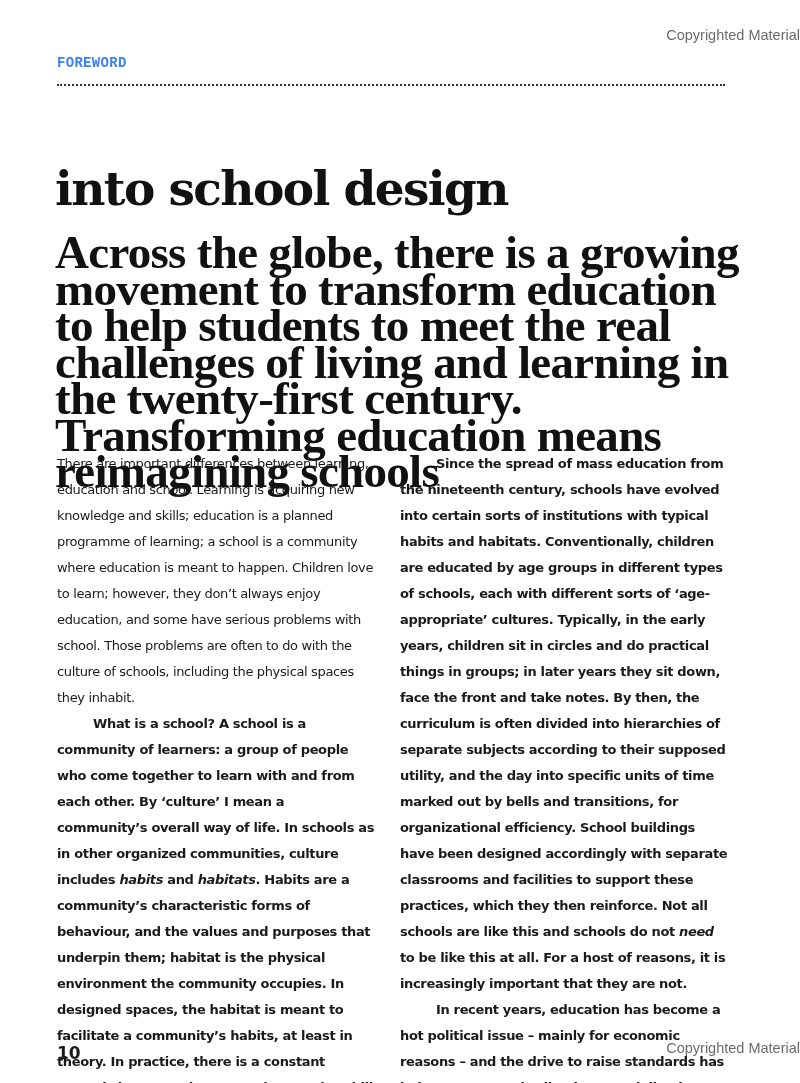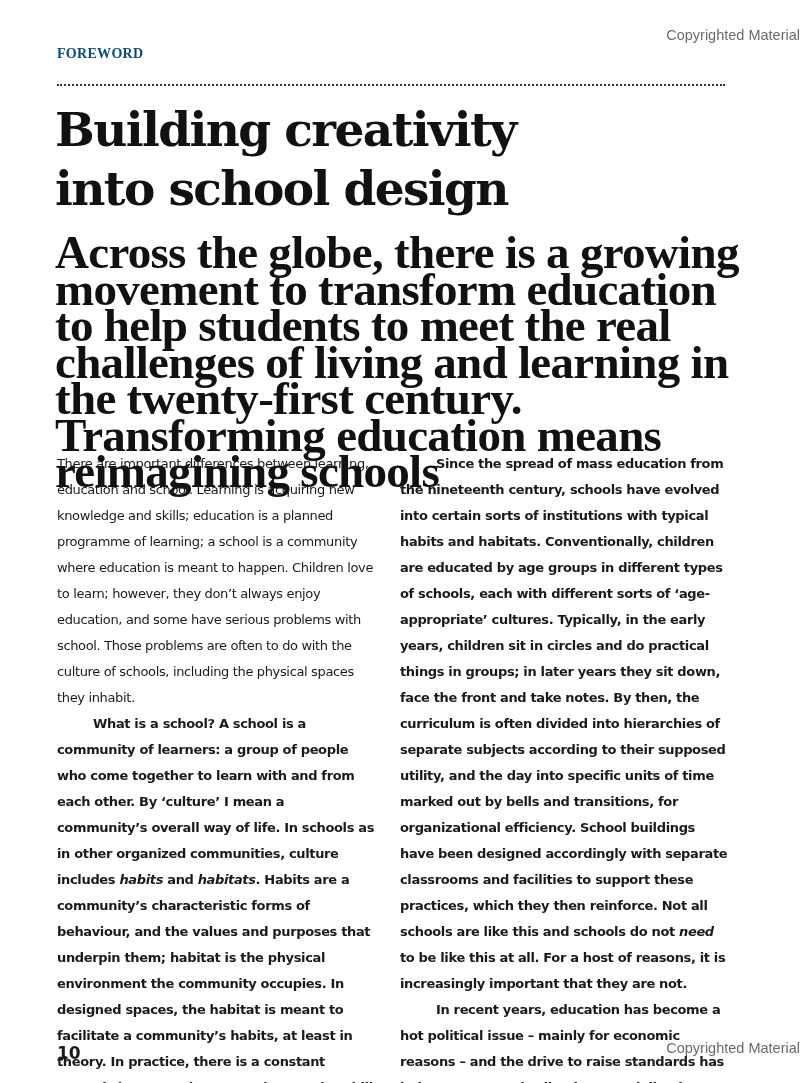--- a/index.html
+++ b/index.html
@@ -4,23 +4,23 @@
 <style>
   html, body { margin: 0; padding: 0; background: #ffffff; }
   body { width: 800px; height: 1083px; position: relative; overflow: hidden; color: #1a1a1a; }
   .watermark {
     position: absolute; left: 0; width: 800px; text-align: right;
     font-family: "Liberation Sans", sans-serif; font-size: 14.5px; color: #6b6b6b;
   }
   .wm-top { top: 27px; }
   .wm-bottom { top: 1040px; }
   .section-label {
-    position: absolute; left: 57px; top: 46px;
-    font-family: Liberation Serif, serif; font-size: 14px; font-weight: bold;
-    letter-spacing: 0.3px; color: #0c4a6e;
+    position: absolute; left: 57px; top: 55px;
+    font-family: Liberation Mono, monospace; font-size: 14px; font-weight: bold;
+    letter-spacing: 0.3px; color: #3b82f6;
   }
   .dotted-rule {
     position: absolute; left: 57px; top: 84px; width: 668px; height: 0;
     border-top: 2px dotted #333;
   }
   .title {
     position: absolute; left: 55px; top: 100px; width: 680px;
     font-family: "DejaVu Serif", serif; font-weight: bold; font-size: 47px;
     line-height: 59px; letter-spacing: -1.6px; color: #111;
     margin: 0;
@@ -46,21 +46,21 @@
 </style>
 </head>
 <body>
 
 <div class="watermark wm-top">Copyrighted Material</div>
 
 <div class="section-label">FOREWORD</div>
 <div class="dotted-rule"></div>
 
 <h1 class="title">
-  <span>Building creativity</span><br>
+  <br>
   <span>into school design</span>
 </h1>
 
 <h2 class="subtitle">Across the globe, there is a growing movement to transform education to help students to meet the real challenges of living and learning in the twenty-first century. Transforming education means reimagining schools</h2>
 
 <div class="col col-left">
   <p>There are important differences between learning, education and school. Learning is acquiring new knowledge and skills; education is a planned programme of learning; a school is a community where education is meant to happen. Children love to learn; however, they don’t always enjoy education, and some have serious problems with school. Those problems are often to do with the culture of schools, including the physical spaces they inhabit.</p>
   <p class="indent"><span>What is a school? A school is a community of learners: a group of people who come together to learn with and from each other. By ‘culture’ I mean a community’s overall way of life. In schools as in other organized communities, culture includes </span><em>habits</em><span> and </span><em>habitats</em><span>. Habits are a community’s characteristic forms of behaviour, and the values and purposes that underpin them; habitat is the physical environment the community occupies. In designed spaces, the habitat is meant to facilitate a community’s habits, at least in theory. In practice, there is a constant osmosis between them. As Winston Churchill famously put it, ‘We shape our buildings: thereafter they shape us.’ Consequently, changing the culture of education also involves rethinking the spaces in which it happens.</span></p>
 </div>
 

